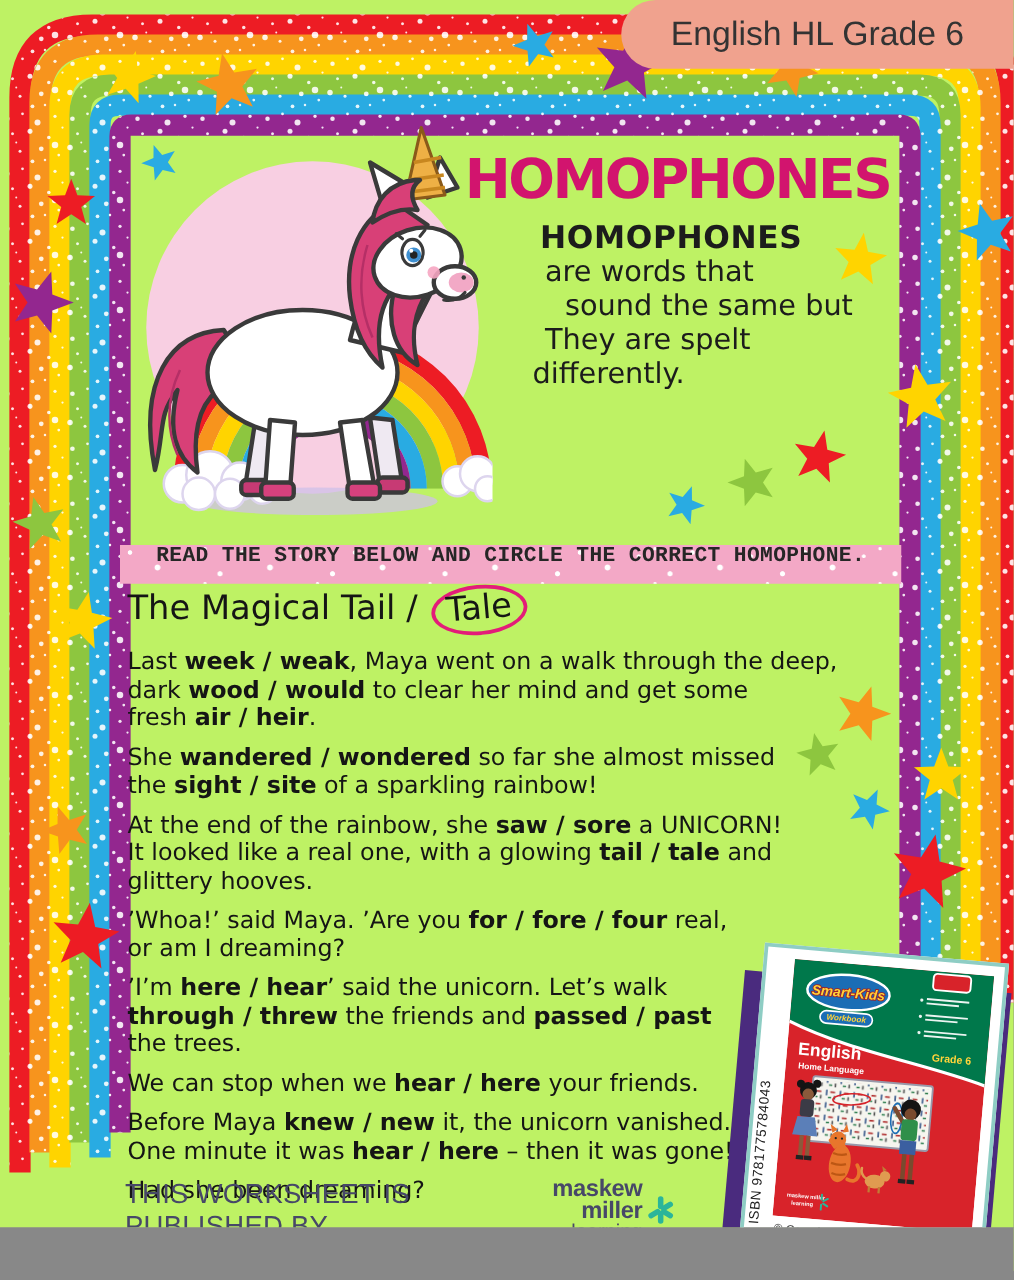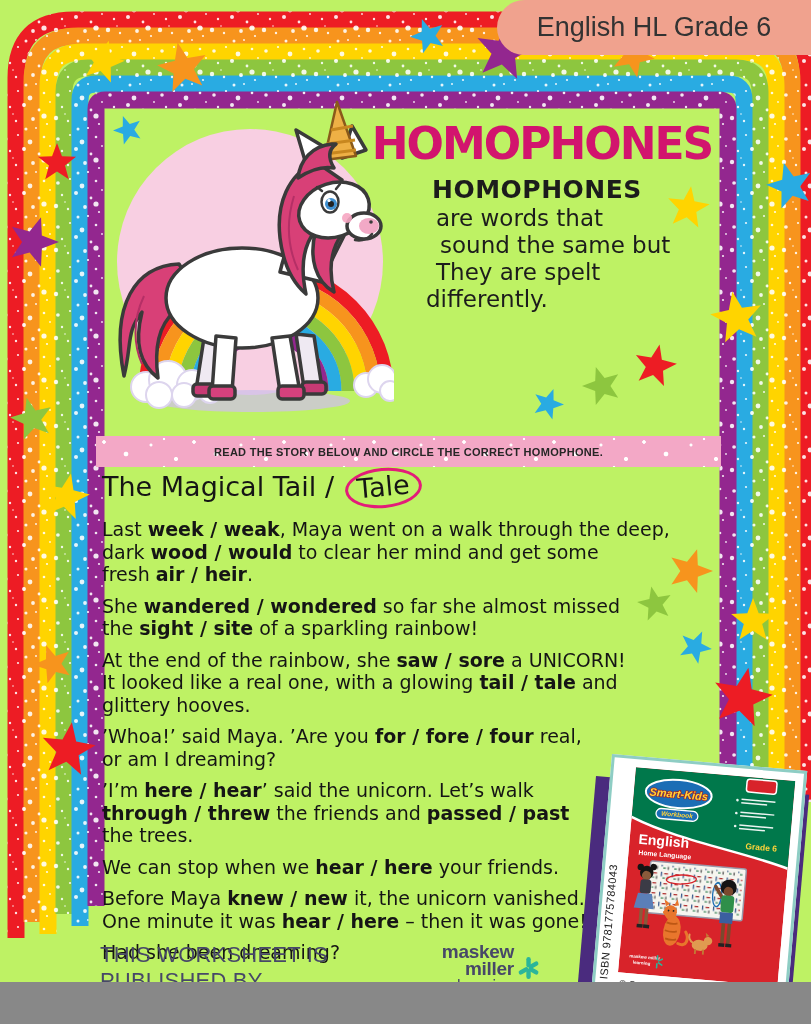--- a/index.html
+++ b/index.html
@@ -10,34 +10,34 @@
   .badge{position:absolute;top:0;left:497px;width:314px;height:55px;background:#f0a28e;
          border-radius:28px 0 0 28px;display:flex;align-items:center;justify-content:center;
          font-family:"Liberation Sans",sans-serif;font-size:27px;color:#333;z-index:5;}
   
   .unicorn{position:absolute;left:84px;top:86px;width:310px;height:335px;z-index:2;}
   .headline{position:absolute;left:368px;top:118px;width:348px;z-index:2;text-align:center;
             font-weight:bold;font-size:44px;letter-spacing:-2px;color:#d2146e;}
   .intro{position:absolute;left:428px;top:176px;z-index:2;color:#1c1c1c;
          font-size:23px;line-height:27px;}
   .intro .ih{font-size:25px;font-weight:bold;letter-spacing:.5px;margin-left:4px;margin-bottom:2px;}
-  .il0{margin-left:8px}.il1{margin-left:12px}.il2{margin-left:15px}
+  .il0{margin-left:8px}.il1{margin-left:24px}.il2{margin-left:15px}
   .il3{margin-left:16px}.il4{margin-left:8px}.il5{margin-left:-2px}
   
   .banner{position:absolute;left:96px;top:436px;width:625px;height:31px;z-index:2;
           background-color:#f3a8c6;
           background-image:
             radial-gradient(circle at 8px 6px,#fff 1.5px,transparent 2.1px),
             radial-gradient(circle at 30px 18px,#fff 2px,transparent 2.7px),
             radial-gradient(circle at 55px 9px,#fff 1.2px,transparent 1.8px),
             radial-gradient(circle at 80px 23px,#fff 1.7px,transparent 2.4px),
             radial-gradient(circle at 68px 3px,#fff 1.1px,transparent 1.6px);
           background-size:90px 28px;
-          display:flex;align-items:center;justify-content:center;
-          font-family:Liberation Sans, sans-serif;font-weight:bold;font-size:11px;
+          display:flex;align-items:flex-start;justify-content:center;
+          font-family:Liberation Mono, monospace;font-weight:bold;font-size:17px;
           letter-spacing:.3px;color:#262626;}
   
   .story{position:absolute;left:102px;top:468px;width:628px;z-index:2;color:#151515;}
   .story-title{font-size:27px;margin:0 0 10px 0;}
   .circle{display:inline-block;border:3.5px solid #e31c79;border-radius:50%;
           padding:0px 9px 3px 9px;transform:rotate(-5deg);margin-left:2px;}
   .story p{margin:0 0 9px 0;font-size:19px;line-height:22.5px;white-space:pre-line;}
   .hw-b{font-weight:bold;}
   
   .footerline{position:absolute;left:100px;top:942px;width:440px;z-index:2;display:flex;

